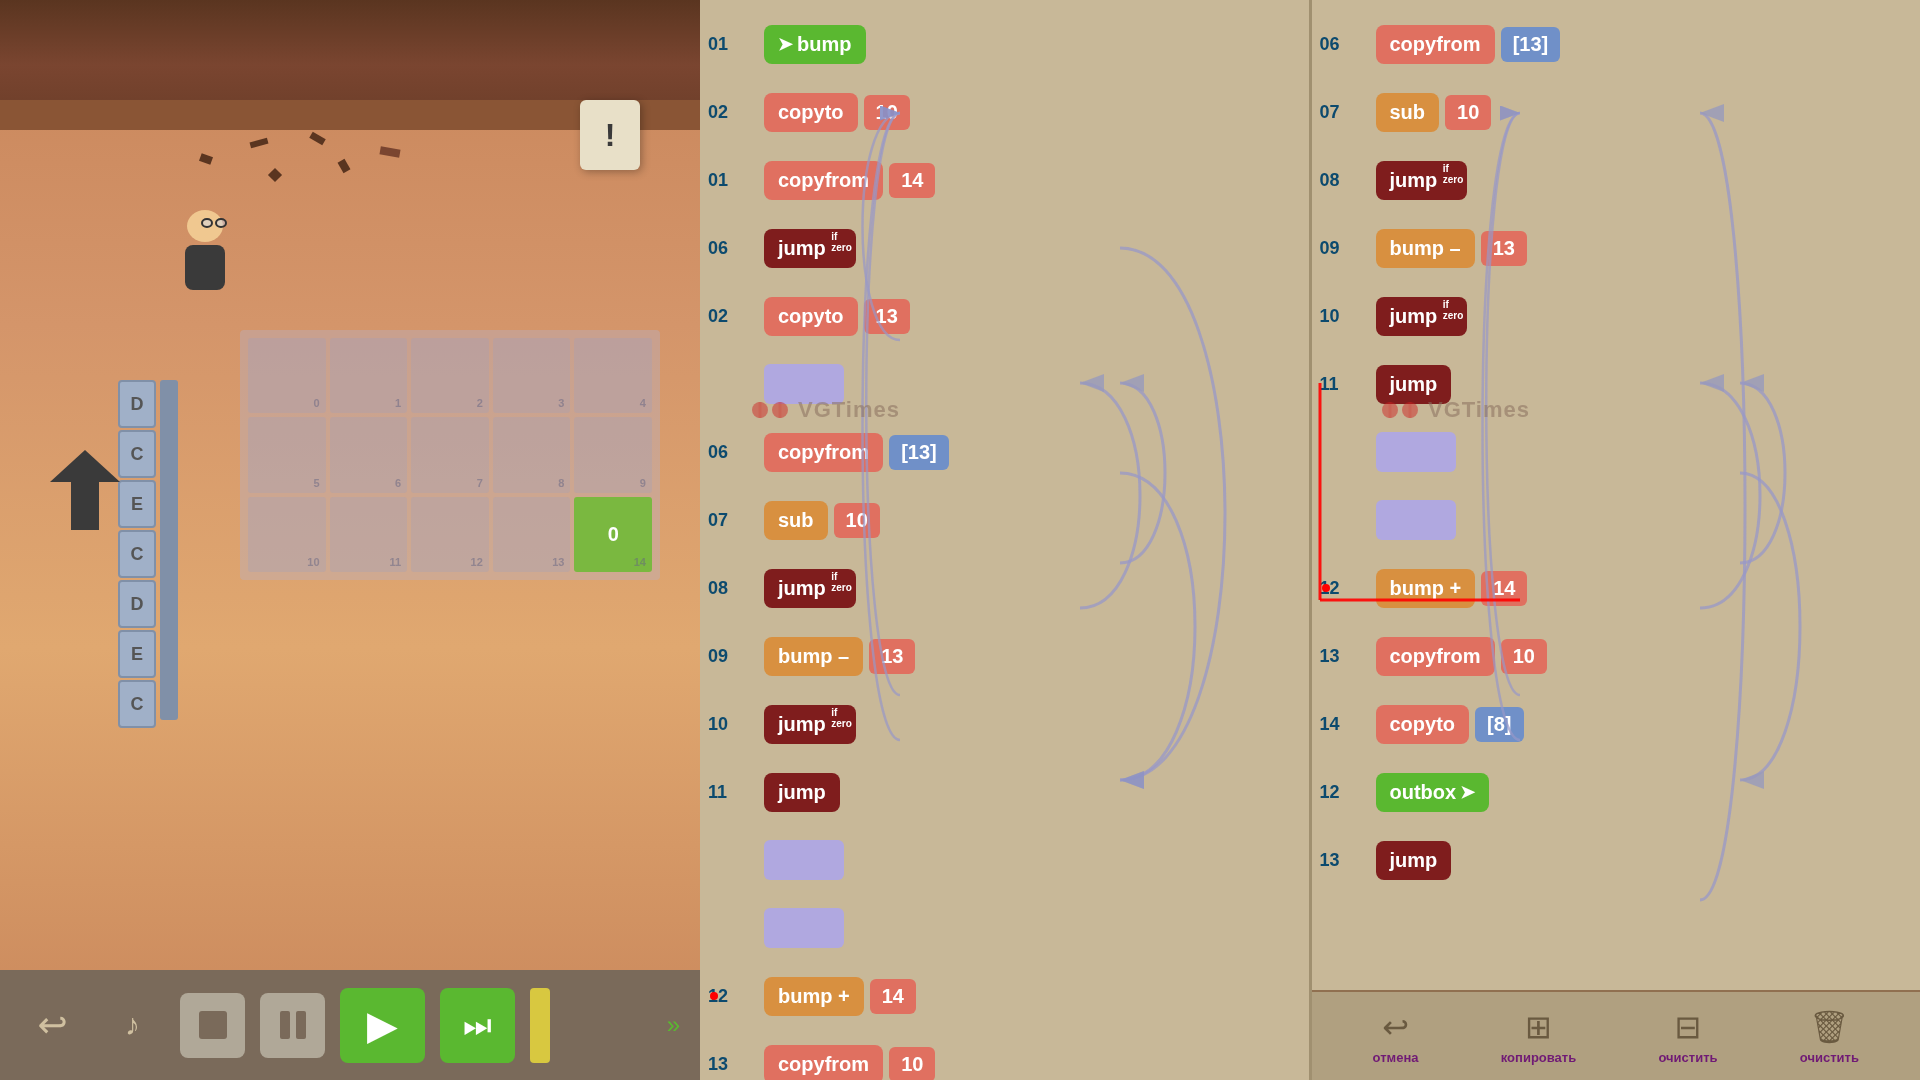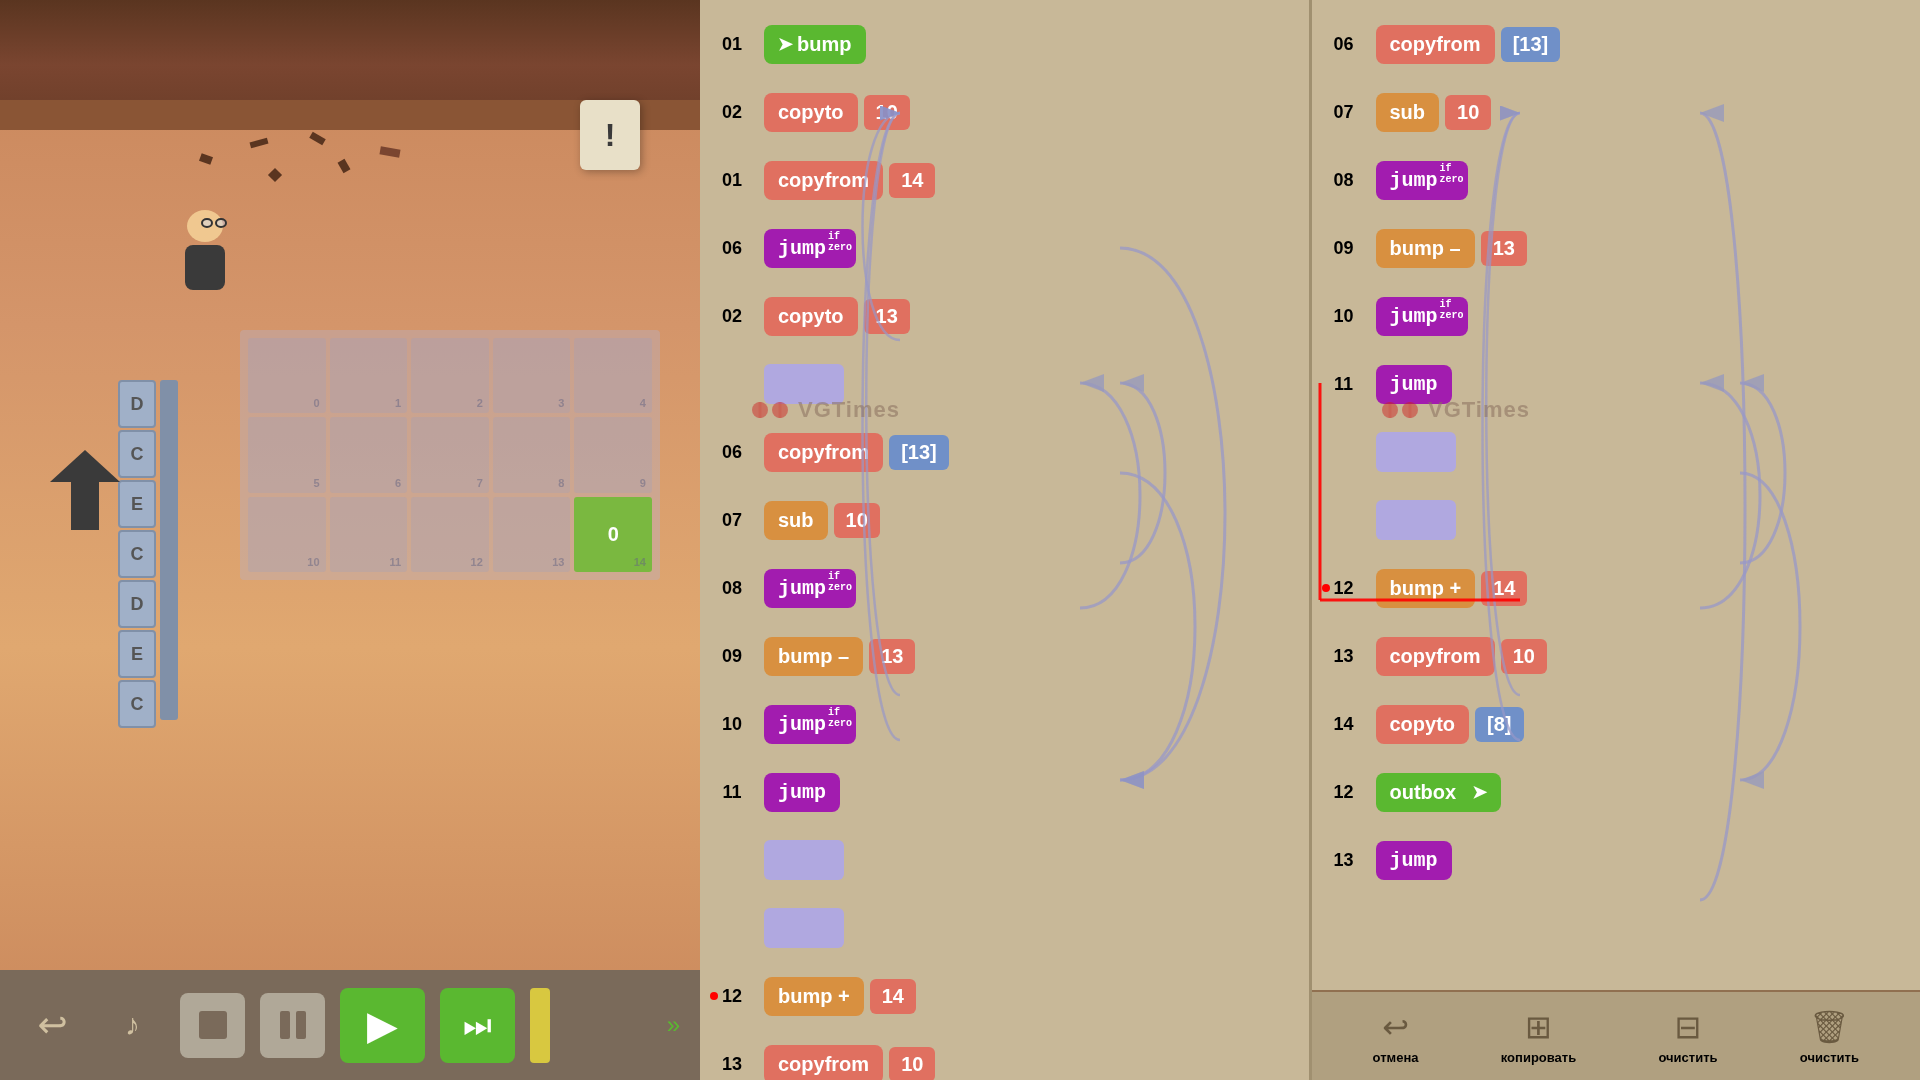--- a/index.html
+++ b/index.html
@@ -263,22 +263,22 @@
     
     .code-row {
       display: flex;
       align-items: center;
       min-height: 68px;
       padding: 3px 8px;
       position: relative;
     }
     .line-num {
       width: 48px;
-      text-align: center;
-      color: #000000;
+      text-align: left;
+      color: #0c4a6e;
       font-size: 18px;
       font-weight: bold;
       margin-right: 8px;
       flex-shrink: 0;
     }
     .instr-block {
       display: flex;
       align-items: center;
       gap: 6px;
       flex-wrap: wrap;
@@ -290,21 +290,21 @@
       border-radius: 8px;
       font-size: 20px;
       font-weight: bold;
       color: white;
       display: inline-flex;
       align-items: center;
       gap: 4px;
     }
     .pill.green { background: #5ab830; }
     .pill.salmon { background: #e07060; }
-    .pill.blue { background: #a21caf; font-family: Liberation Mono, monospace; }
+    .pill.blue { background: #7f1d1d; }
     .pill.orange { background: #d89040; }
 
     .pill-arg {
       padding: 6px 12px;
       border-radius: 6px;
       font-size: 20px;
       font-weight: bold;
       color: white;
     }
     .pill-arg.salmon { background: #e07060; }
@@ -352,39 +352,39 @@
       cursor: pointer;
       background: none;
       border: none;
     }
     .toolbar-icon {
       font-size: 32px;
       color: #6a5a40;
     }
     .toolbar-label {
       font-size: 13px;
-      color: #000000;
+      color: #701a75;
       font-weight: bold;
     }
 
     
     #arrows-svg {
       position: absolute;
       top: 0;
       left: 0;
       width: 100%;
       height: 1080px;
       pointer-events: none;
       z-index: 50;
     }
 
     .outbox-pill {
       display: inline-flex;
       align-items: center;
-      gap: 16px;
+      gap: 4px;
     }
 
     
     #panel-right {
       padding-bottom: 100px;
     }
   </style>
 </head>
 <body>
 

